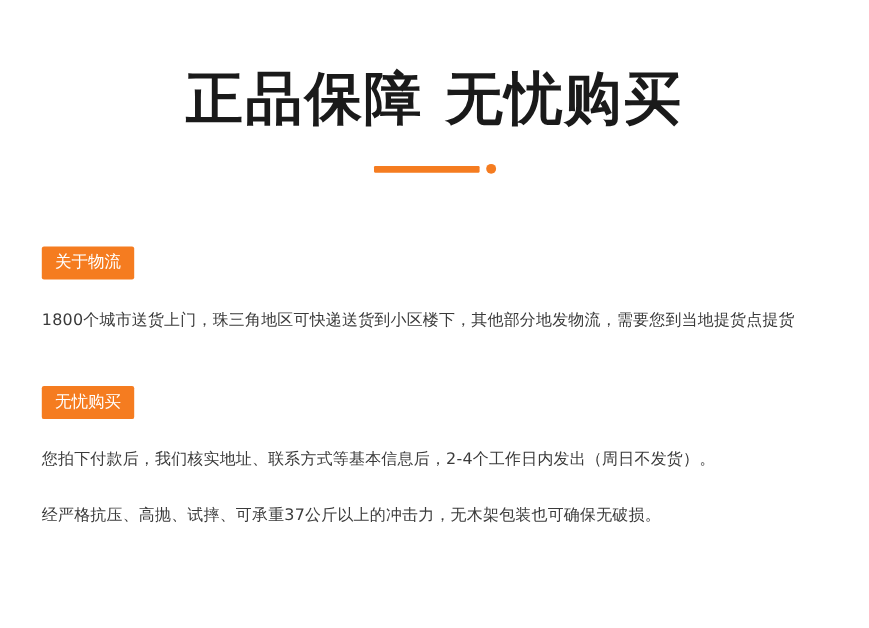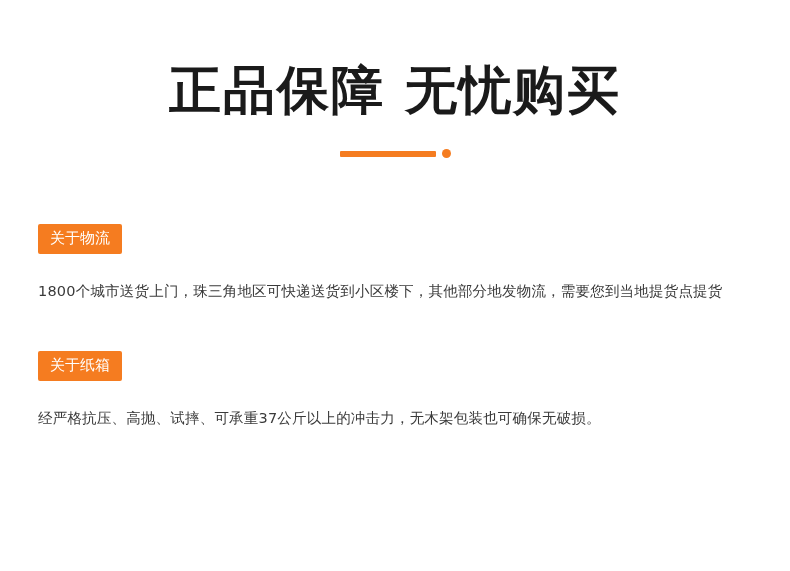--- a/index.html
+++ b/index.html
@@ -93,21 +93,22 @@
   </div>
 
   <div class="sections">
 
     <div class="section">
       <div class="tag">关于物流</div>
       <div class="section-body">1800个城市送货上门，珠三角地区可快递送货到小区楼下，其他部分地发物流，需要您到当地提货点提货</div>
     </div>
 
     <div class="section">
-      <div class="tag">关于纸箱</div>
+      <div class="tag">无忧购买</div>
+      <div class="section-body">您拍下付款后，我们核实地址、联系方式等基本信息后，2-4个工作日内发出（周日不发货）。</div>
     </div>
 
 
     <div class="section">
       <div class="section-body">经严格抗压、高抛、试摔、可承重37公斤以上的冲击力，无木架包装也可确保无破损。</div>
     </div>
 
   </div>
 </div>
 

